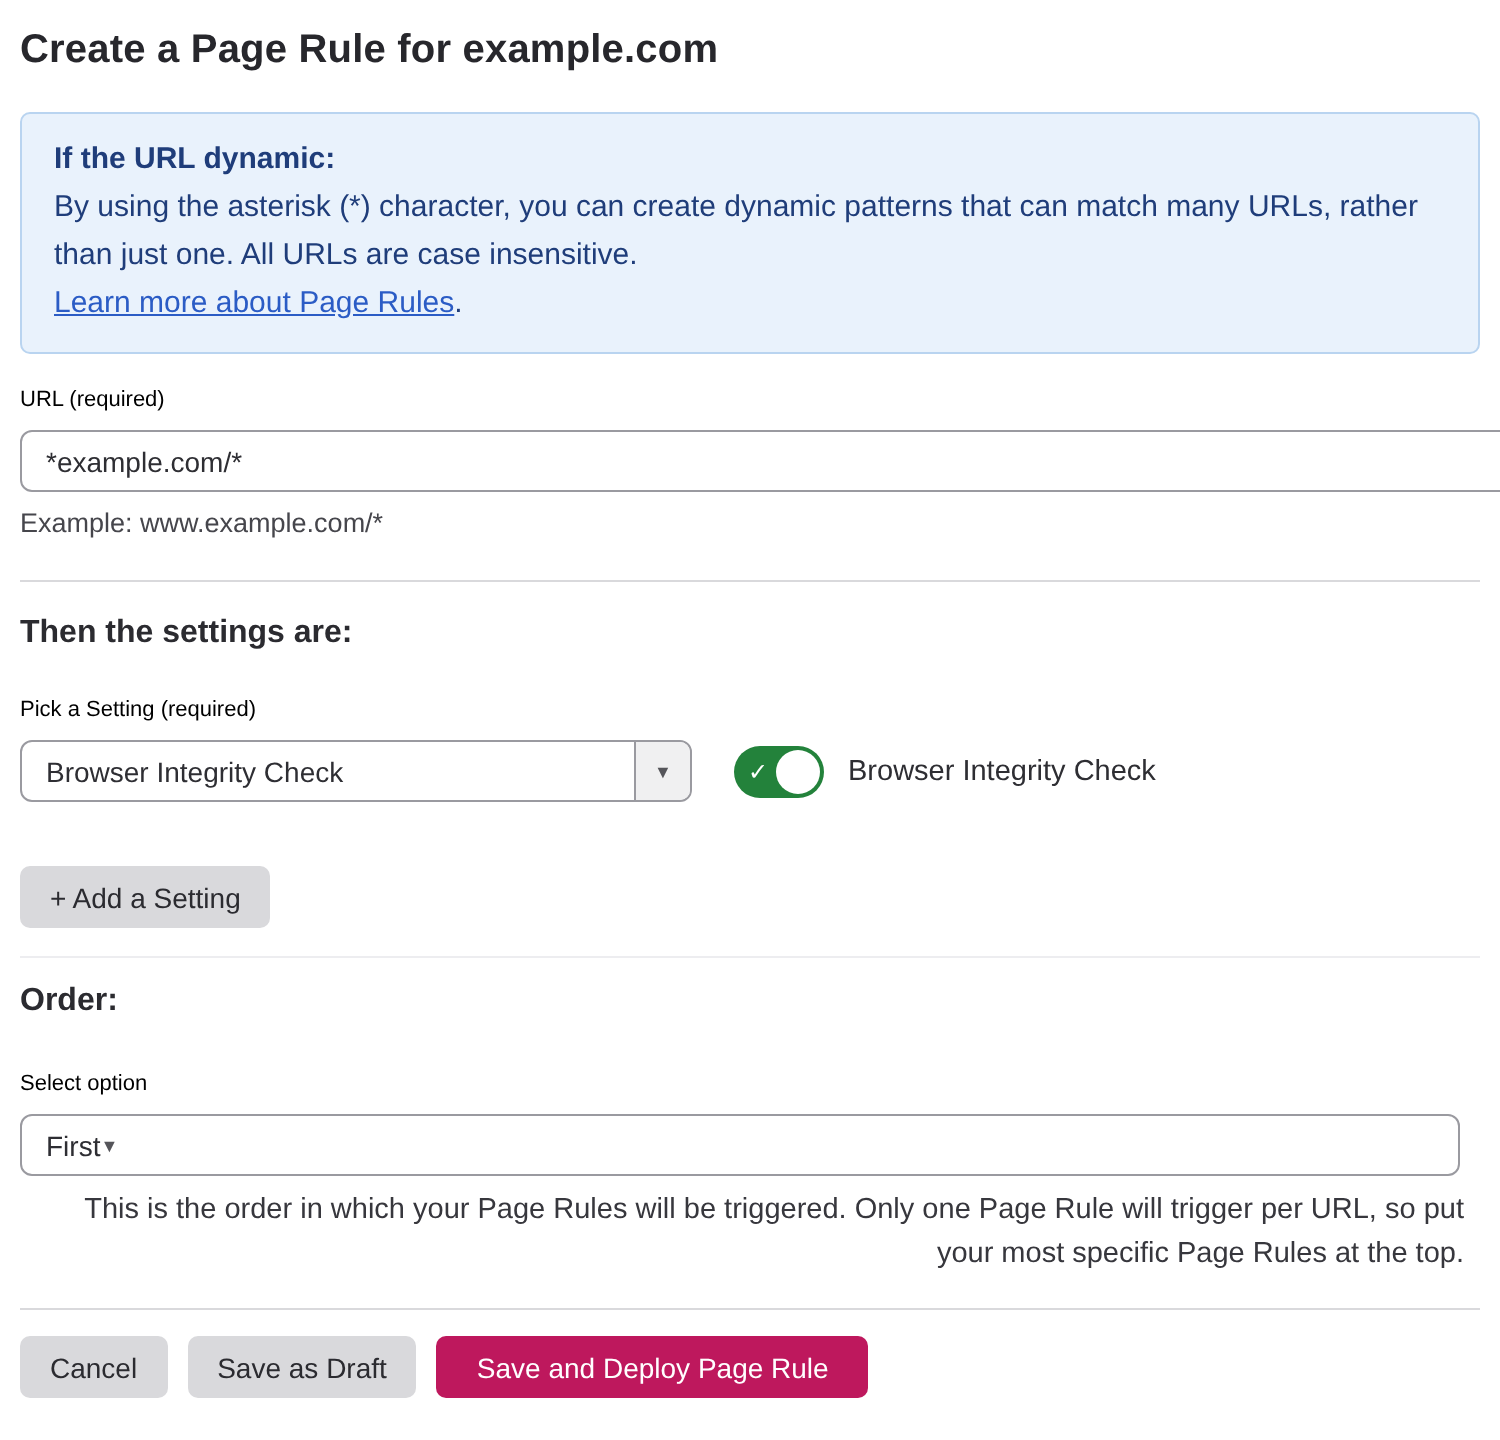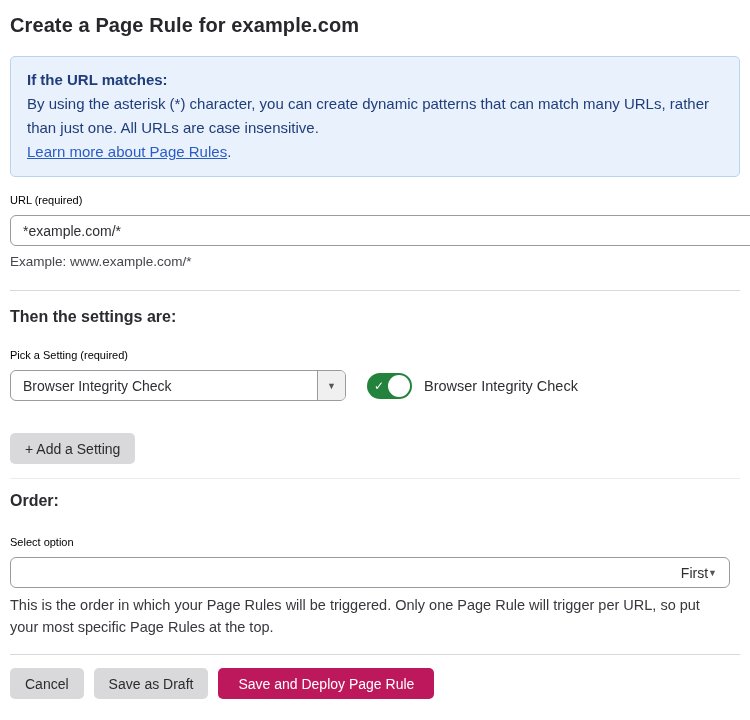--- a/index.html
+++ b/index.html
@@ -71,21 +71,21 @@
   }
   .select .select-arrow-box {
     width: 28px; height: 100%;
     background: #f0f0f1; border-left: 1px solid #9a9aa0;
     display: flex; align-items: center; justify-content: center;
     font-size: 9px; color: #55555a;
   }
   .select-setting { width: 336px; }
 
   .select-plain {
-    width: 720px; display: flex; align-items: center; justify-content: flex-end;
+    width: 720px; display: flex; align-items: center; justify-content: flex-start;
     border: 1px solid #9a9aa0; border-radius: 6px;
     height: 31px; background: #fff; padding: 0 12px; cursor: pointer;
   }
   .select-plain .select-value { font-size: 14px; color: #2e2e33; }
   .select-plain .arrow { font-size: 9px; color: #55555a; }
 
   .toggle {
     width: 45px; height: 26px; border-radius: 13px;
     background: #23823b; position: relative; margin-left: 21px;
     cursor: pointer; flex-shrink: 0;
@@ -105,37 +105,37 @@
     height: 31px; border: none; border-radius: 5px;
     font-size: 14px; font-family: "Liberation Sans", "DejaVu Sans", sans-serif;
     cursor: pointer; white-space: nowrap;
   }
   .btn-gray { background: #d9d9dc; color: #2b2b30; padding: 0 15px; }
   .btn-add { margin: 32px 0 14px 0; }
   .btn-primary { background: #be185d; color: #ffffff; padding: 0 20px; }
 
   .help-text {
     font-size: 14.5px; line-height: 22px; color: #37373d;
-    margin: 6px 0 16px 0; width: 722px;
+    margin: 6px 0 16px 0; width: 722px; text-align: right;
   }
 
   .footer-row {
     display: flex; align-items: center; margin-top: 13px;
   }
   .footer-row .btn + .btn { margin-left: 10px; }
 </style>
 </head>
 <body>
 
 <div class="container">
 
   <h1 class="page-title">Create a Page Rule for example.com</h1>
 
   <div class="info-box">
-    <div class="info-heading">If the URL matches:</div>
+    <div class="info-heading">If the URL dynamic:</div>
     <div class="info-body">By using the asterisk (*) character, you can create dynamic patterns that can match many URLs, rather than just one. All URLs are case insensitive.</div>
     <div class="info-link-row">
       <a href="#">Learn more about Page Rules</a><span class="suffix">.</span>
     </div>
   </div>
 
   <label class="field-label" style="margin-top:0;">URL (required)</label>
   <input class="text-input" type="text" value="*example.com/*" style="">
   <div class="example-text">Example: www.example.com/*</div>
 

